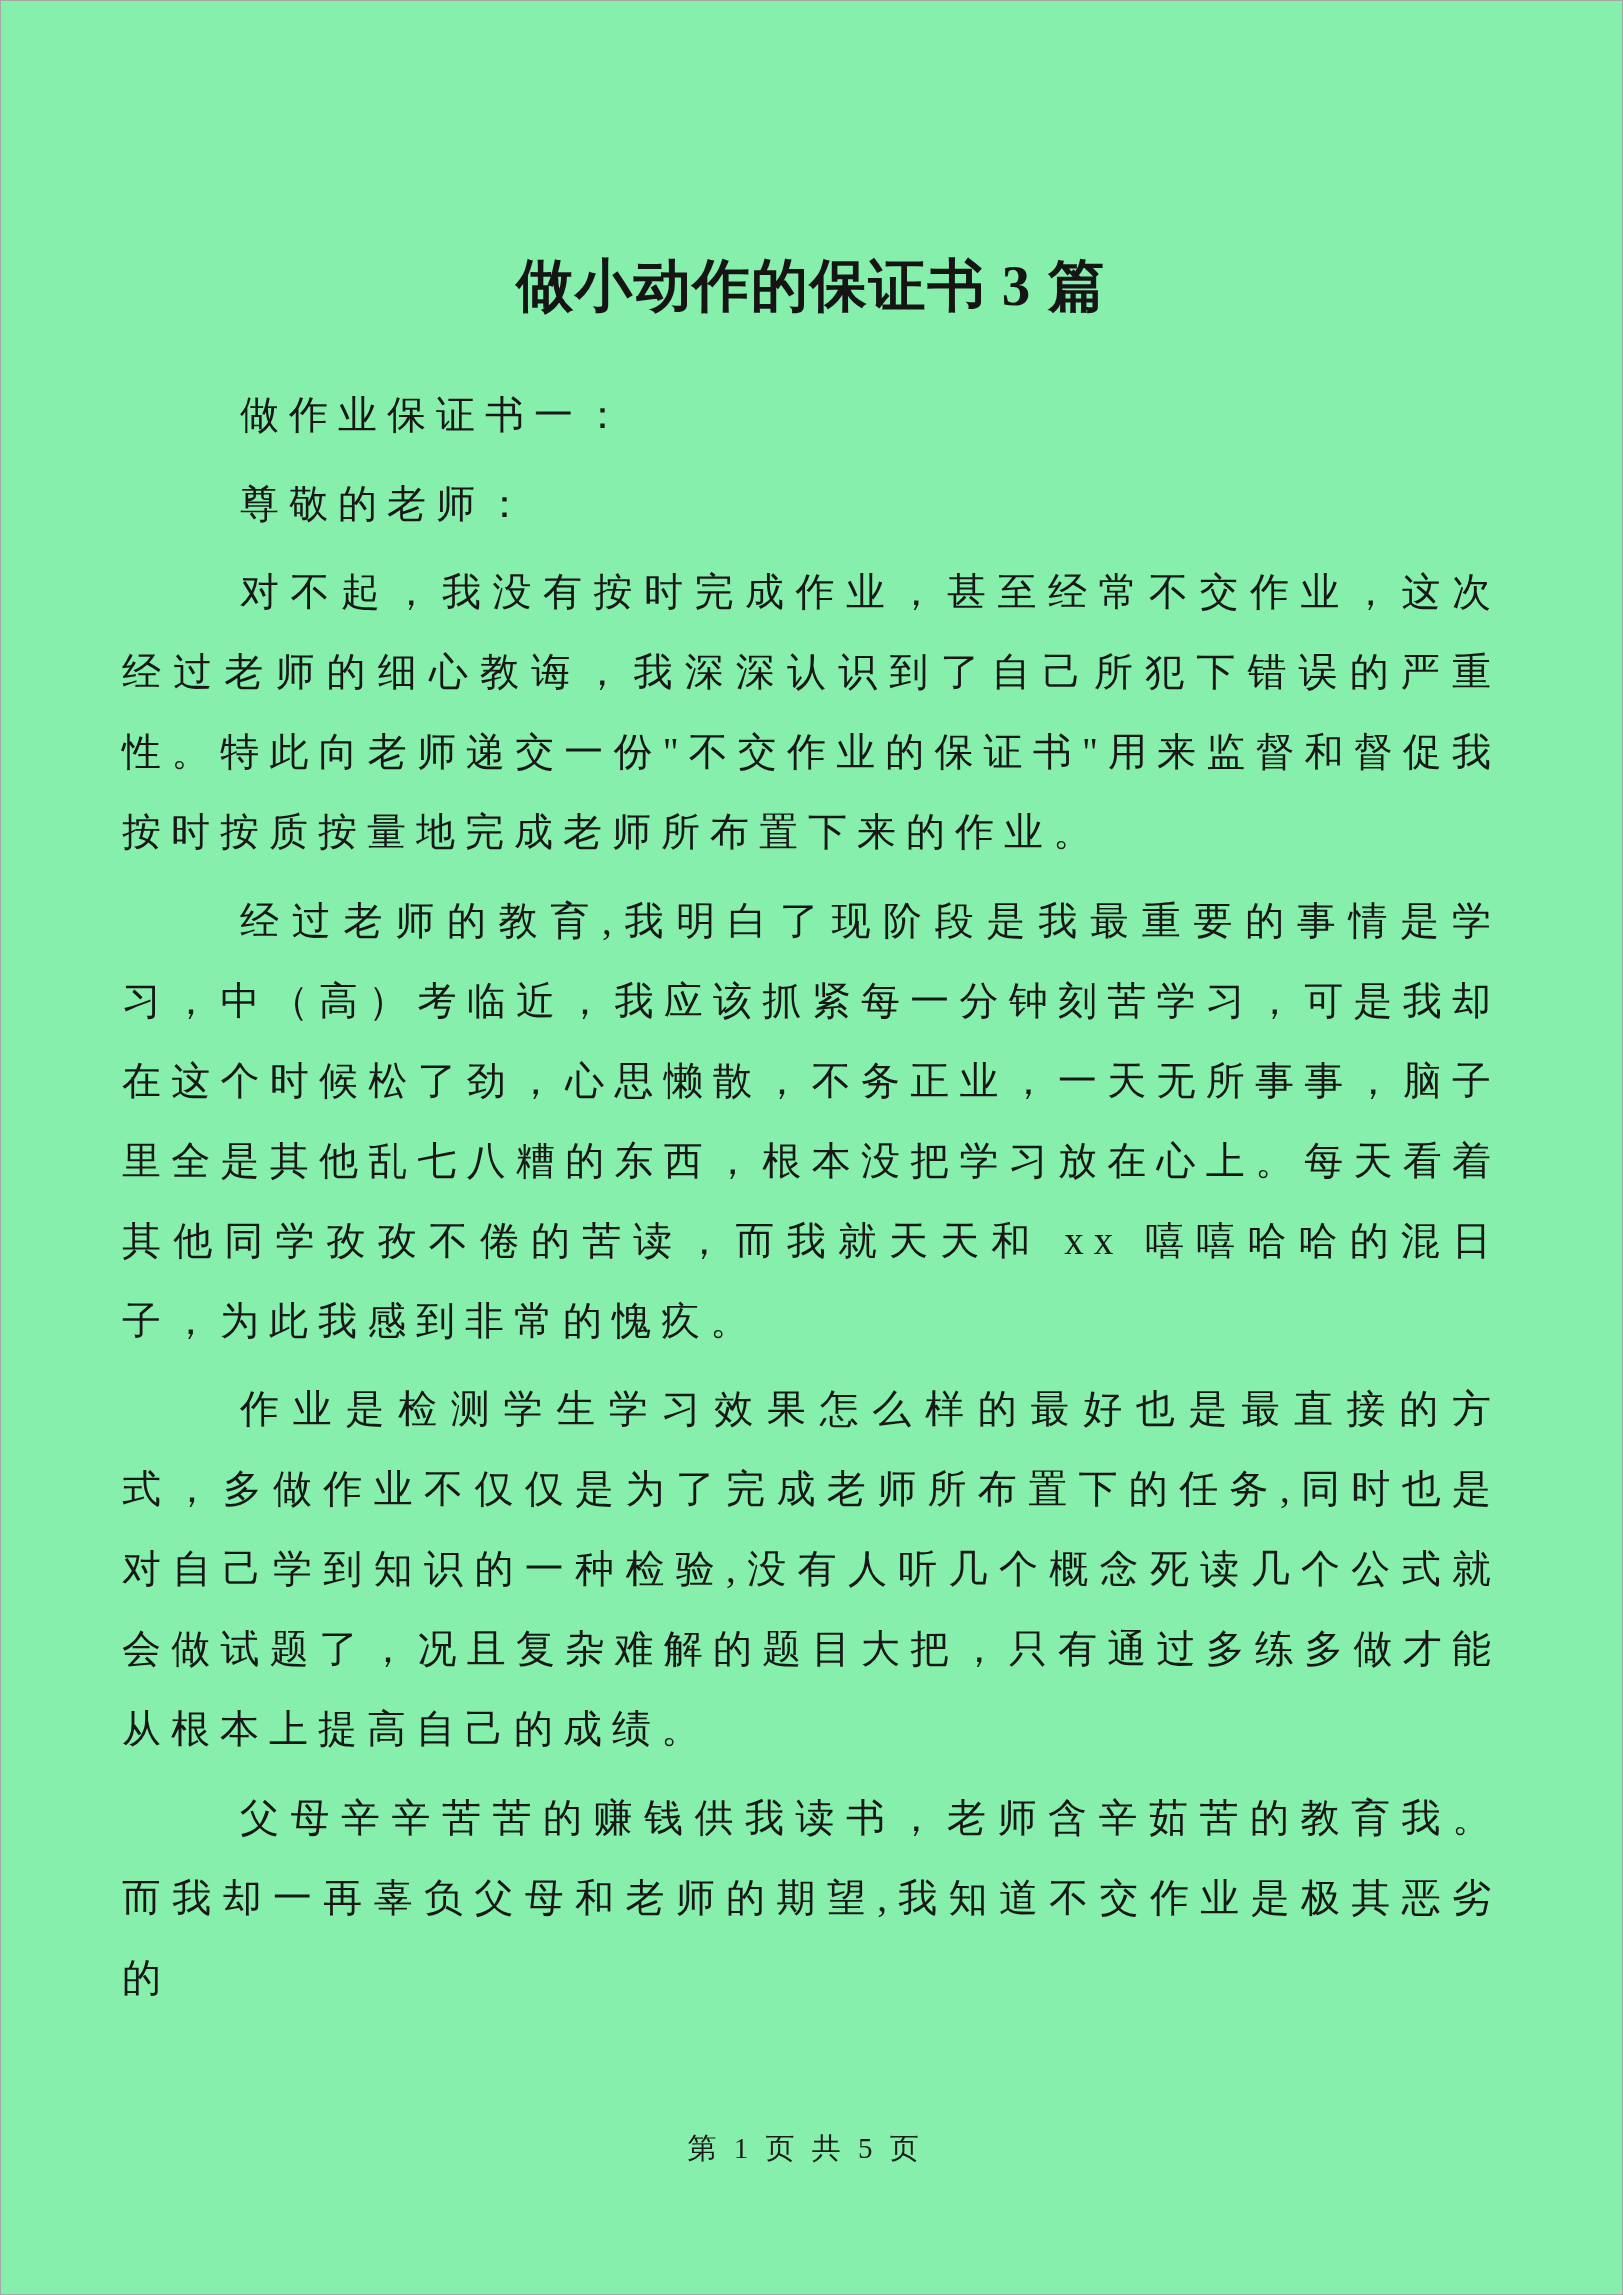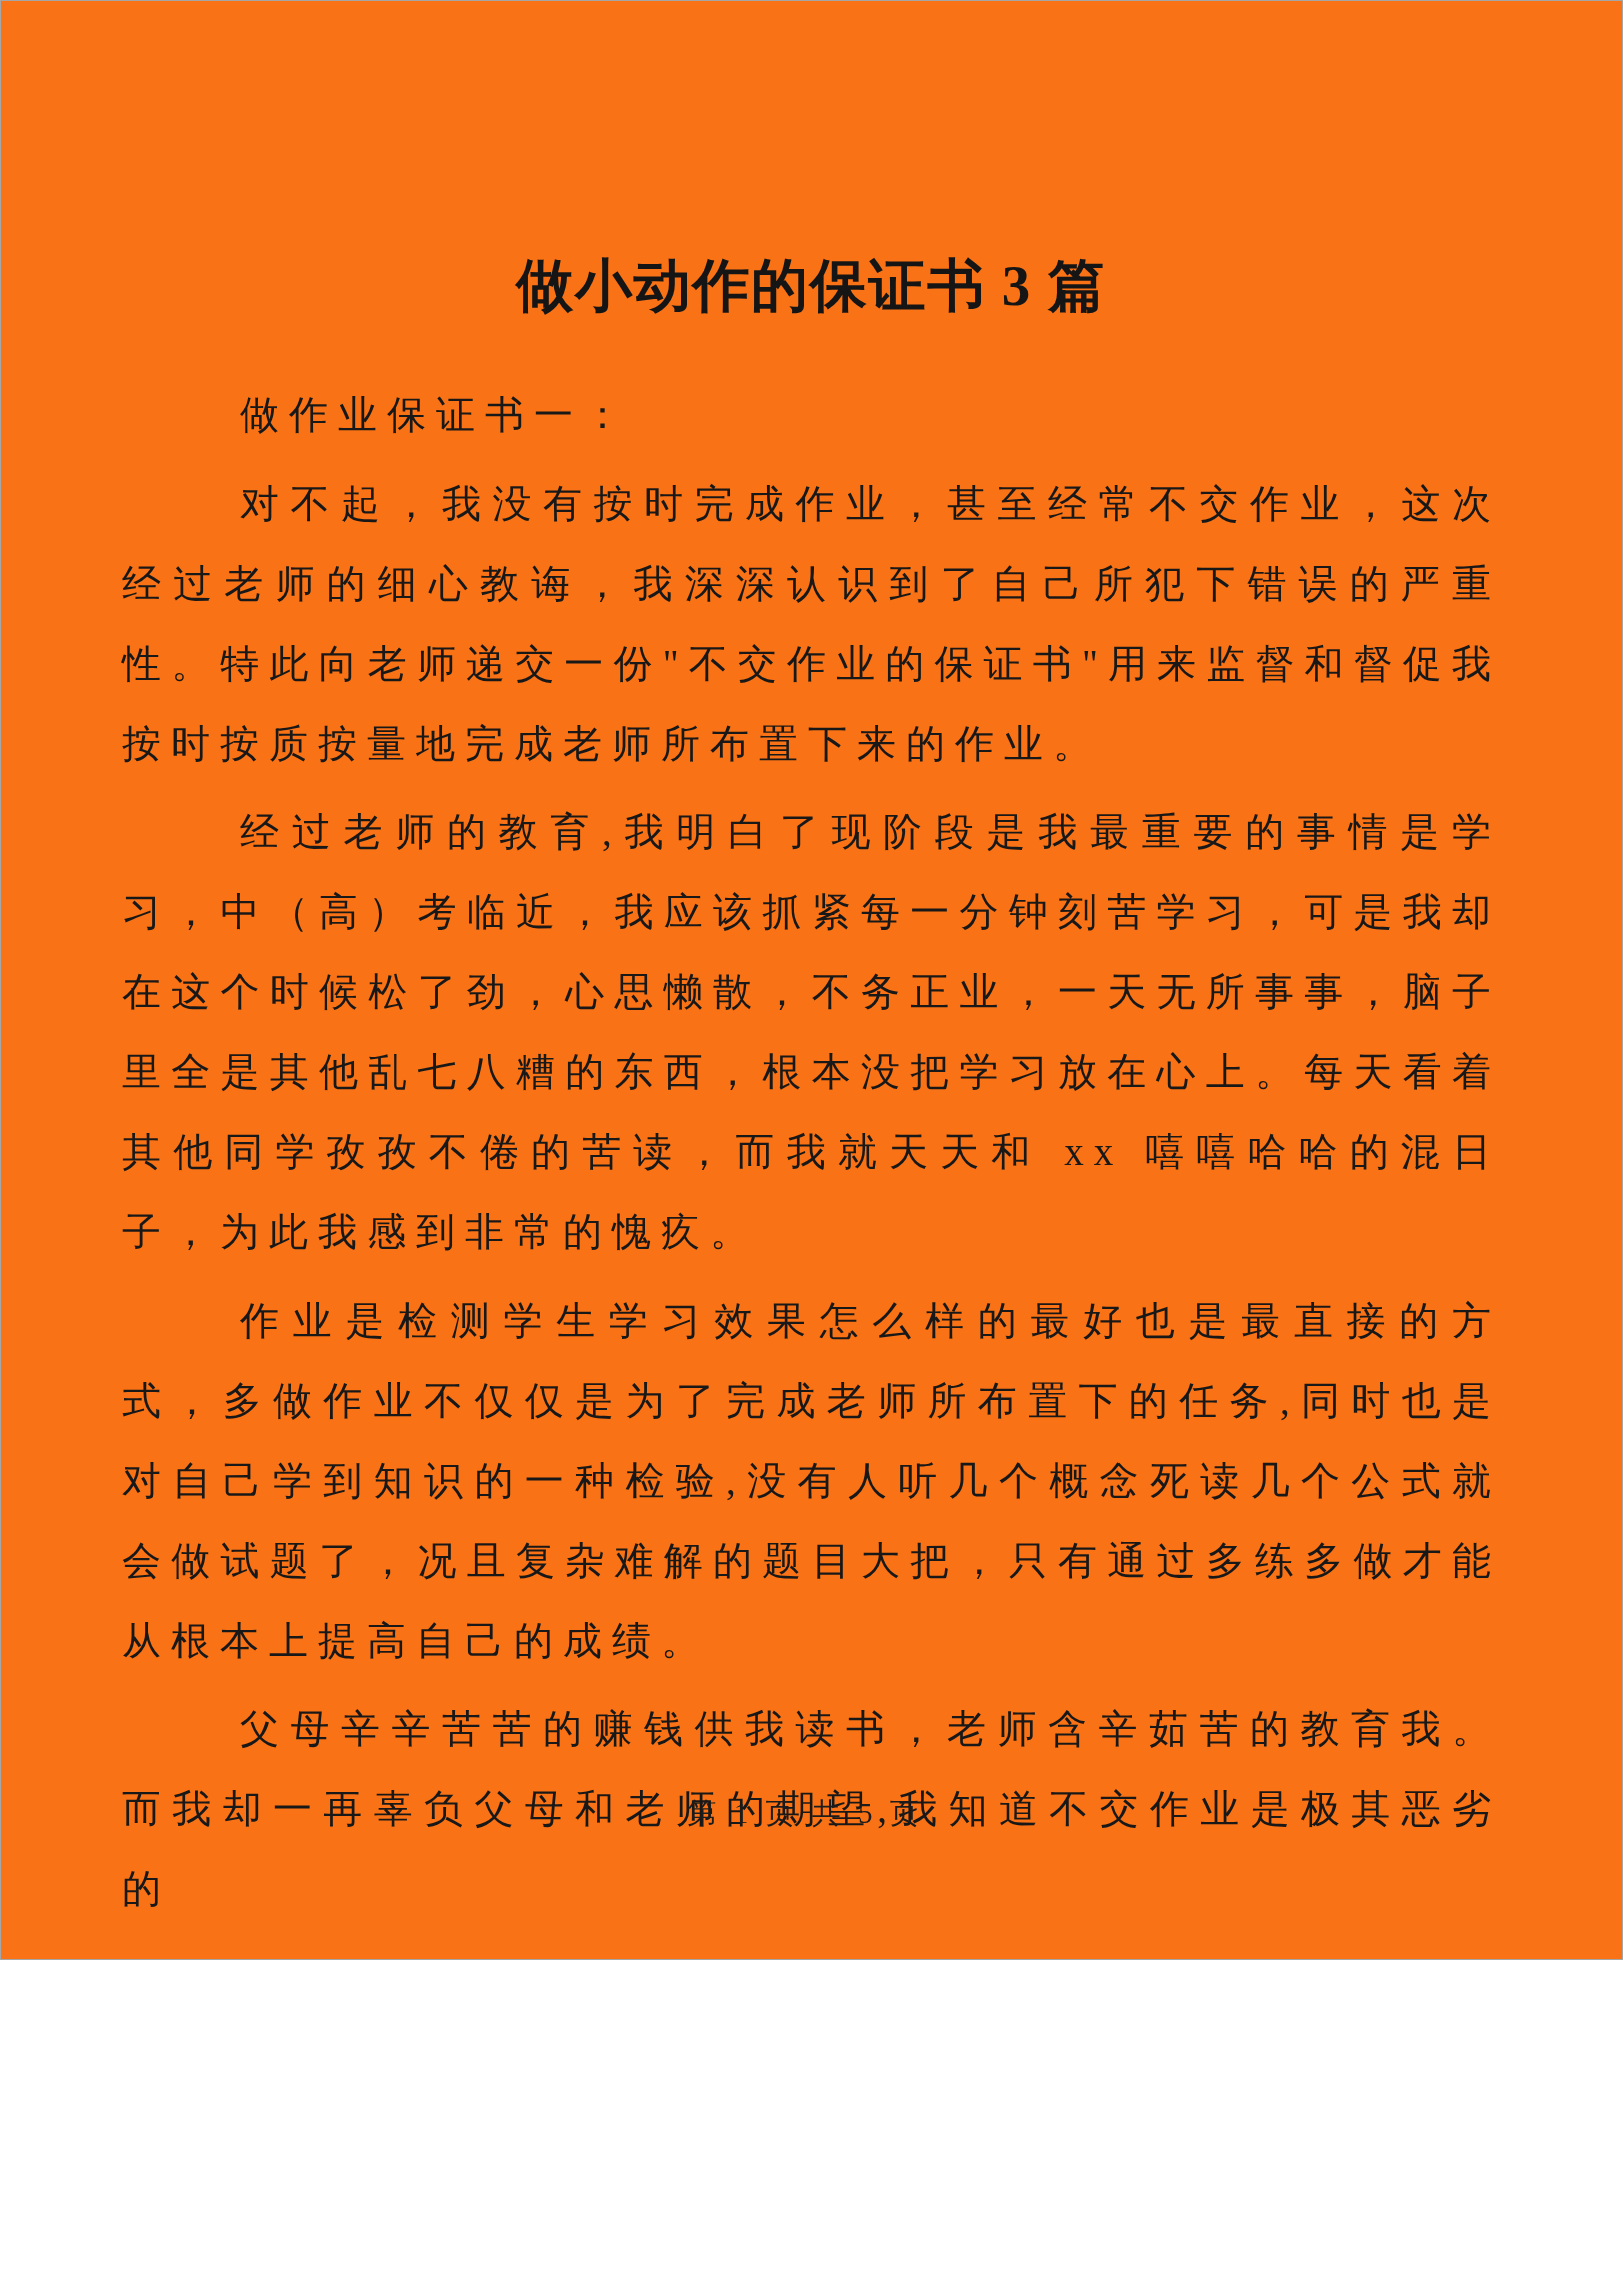--- a/index.html
+++ b/index.html
@@ -3,23 +3,23 @@
 <meta charset="utf-8">
 <style>
   html, body {
     margin: 0;
     padding: 0;
     background: #ffffff;
   }
   .page {
     position: relative;
     width: 1623px;
-    height: 1960px;
+    height: 2295px;
     box-sizing: border-box;
-    background: #f97316;
+    background: #86efac;
     border: 1.7px solid #a6a6a6;
     padding: 245px 121px 0 121px;
     font-family: "Liberation Serif", "DejaVu Serif", serif;
     color: #151515;
     overflow: hidden;
   }
   .doc-title {
     margin: 0 0 49px 0;
     font-size: 57px;
     font-weight: 700;
@@ -49,20 +49,21 @@
   }
 </style>
 </head>
 <body>
 
 <div class="page">
   <h1 class="doc-title">做小动作的保证书 3 篇</h1>
 
   <div class="doc-body" id="doc-body">
       <p class="para">做作业保证书一：</p>
+      <p class="para">尊敬的老师：</p>
       <p class="para">对不起，我没有按时完成作业，甚至经常不交作业，这次经过老师的细心教诲，我深深认识到了自己所犯下错误的严重性。特此向老师递交一份"不交作业的保证书"用来监督和督促我按时按质按量地完成老师所布置下来的作业。</p>
       <p class="para">经过老师的教育,我明白了现阶段是我最重要的事情是学习，中（高）考临近，我应该抓紧每一分钟刻苦学习，可是我却在这个时候松了劲，心思懒散，不务正业，一天无所事事，脑子里全是其他乱七八糟的东西，根本没把学习放在心上。每天看着其他同学孜孜不倦的苦读，而我就天天和 xx 嘻嘻哈哈的混日子，为此我感到非常的愧疚。</p>
       <p class="para">作业是检测学生学习效果怎么样的最好也是最直接的方式，多做作业不仅仅是为了完成老师所布置下的任务,同时也是对自己学到知识的一种检验,没有人听几个概念死读几个公式就会做试题了，况且复杂难解的题目大把，只有通过多练多做才能从根本上提高自己的成绩。</p>
       <p class="para">父母辛辛苦苦的赚钱供我读书，老师含辛茹苦的教育我。而我却一再辜负父母和老师的期望,我知道不交作业是极其恶劣的</p>
     </div>
 
   <div class="page-footer">
     <span>第 1 页 共 5 页</span>
   </div>
 </div>

